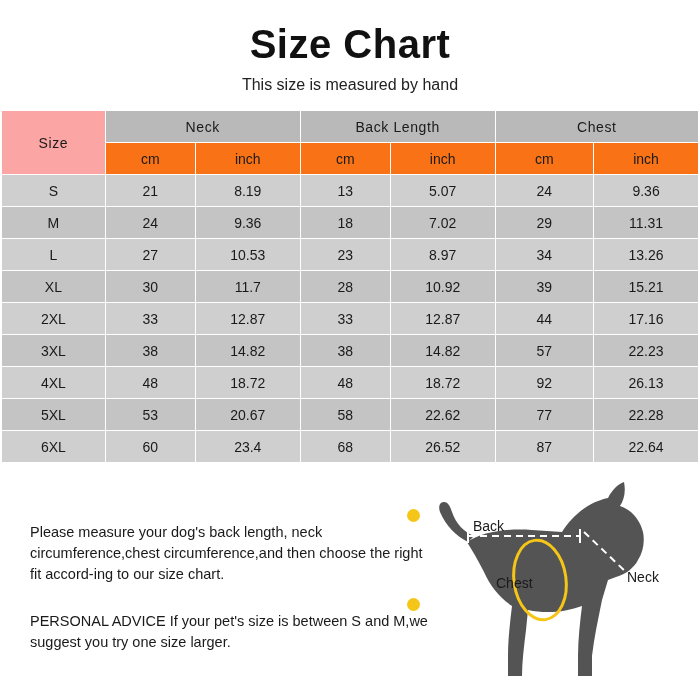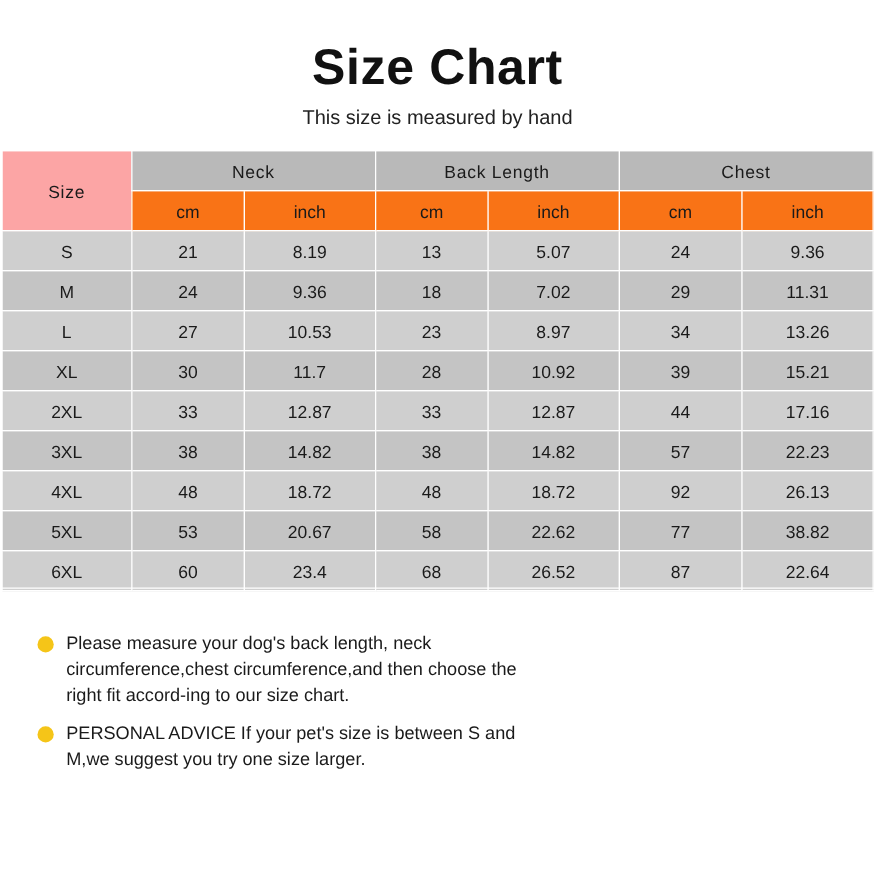--- a/index.html
+++ b/index.html
@@ -17,21 +17,21 @@
   .page {
     position: relative;
     width: 700px;
     height: 700px;
     box-sizing: border-box;
   }
 
   
   .header {
     text-align: center;
-    padding-top: 32px;
+    padding-top: 22px;
   }
   .title {
     font-size: 40px;
     font-weight: bold;
     letter-spacing: 0.5px;
     color: #111111;
     line-height: 1.1;
     margin: 0;
   }
   .subtitle {
@@ -83,22 +83,23 @@
 
   
   .notes {
     position: absolute;
     left: 30px;
     top: 505px;
     width: 400px;
   }
   .note {
     display: flex;
-    align-items: flex-start;
+    align-items: flex-end;
     margin-bottom: 9px;
+    flex-direction: column;
   }
   .bullet {
     flex: 0 0 auto;
     width: 13px;
     height: 13px;
     border-radius: 50%;
     background: #f5c518;
     margin-top: 4px;
     margin-right: 10px;
   }
@@ -236,21 +237,21 @@
           <td>92</td>
           <td>26.13</td>
         </tr>
         <tr class="row-b">
           <td class="cell-size">5XL</td>
           <td>53</td>
           <td>20.67</td>
           <td>58</td>
           <td>22.62</td>
           <td>77</td>
-          <td>38.82</td>
+          <td>22.28</td>
         </tr>
         <tr class="row-a">
           <td class="cell-size">6XL</td>
           <td>60</td>
           <td>23.4</td>
           <td>68</td>
           <td>26.52</td>
           <td>87</td>
           <td>22.64</td>
         </tr>
@@ -264,14 +265,40 @@
     <div class="note">
       <span class="bullet"></span>
       <span class="note-text">Please measure your dog's back length, neck circumference,chest circumference,and then choose the right fit accord-ing to our size chart.</span>
     </div>
     <div class="note">
       <span class="bullet"></span>
       <span class="note-text">PERSONAL ADVICE If your pet's size is between S and M,we suggest you try one size larger.</span>
     </div>
   </div>
 
+  <div class="illus">
+    <svg width="280" height="215" viewBox="0 0 280 215">
+
+      <path fill="#545454" d="M55,62 C70,52 95,48 120,50 L150,52 C160,36 176,22 196,18 C200,10 206,4 212,2
+        C214,12 212,20 208,26 C220,30 228,40 231,52 C233,62 231,72 226,80
+        C222,88 214,94 204,97 L196,100 L190,120 C186,140 182,158 180,176
+        L180,196 L166,196 L166,176 C166,160 168,142 170,126
+        C154,132 134,134 116,130 L114,150 C112,166 110,182 110,196
+        L96,196 L96,176 C96,160 98,142 100,126 C88,118 78,106 72,92
+        C66,80 60,70 55,62 Z"></path>
+
+      <path fill="#545454" d="M56,62 C44,56 34,46 28,32 C26,26 28,22 32,22 C36,22 38,26 40,32
+        C44,44 52,52 62,56 Z"></path>
+
+      <line x1="56" y1="56" x2="168" y2="56" stroke="#ffffff" stroke-width="2" stroke-dasharray="7,5"></line>
+      <line x1="56" y1="49" x2="56" y2="63" stroke="#ffffff" stroke-width="2"></line>
+      <line x1="168" y1="49" x2="168" y2="63" stroke="#ffffff" stroke-width="2"></line>
+
+      <line x1="172" y1="52" x2="214" y2="92" stroke="#ffffff" stroke-width="2" stroke-dasharray="7,5"></line>
+
+      <ellipse cx="128" cy="100" rx="26" ry="40" fill="none" stroke="#f5c518" stroke-width="3" transform="rotate(-8 128 100)"></ellipse>
+    </svg>
+    <div class="lbl lbl-back">Back</div>
+    <div class="lbl lbl-neck">Neck</div>
+    <div class="lbl lbl-chest">Chest</div>
+  </div>
 
 </div>
 
 </body></html>

